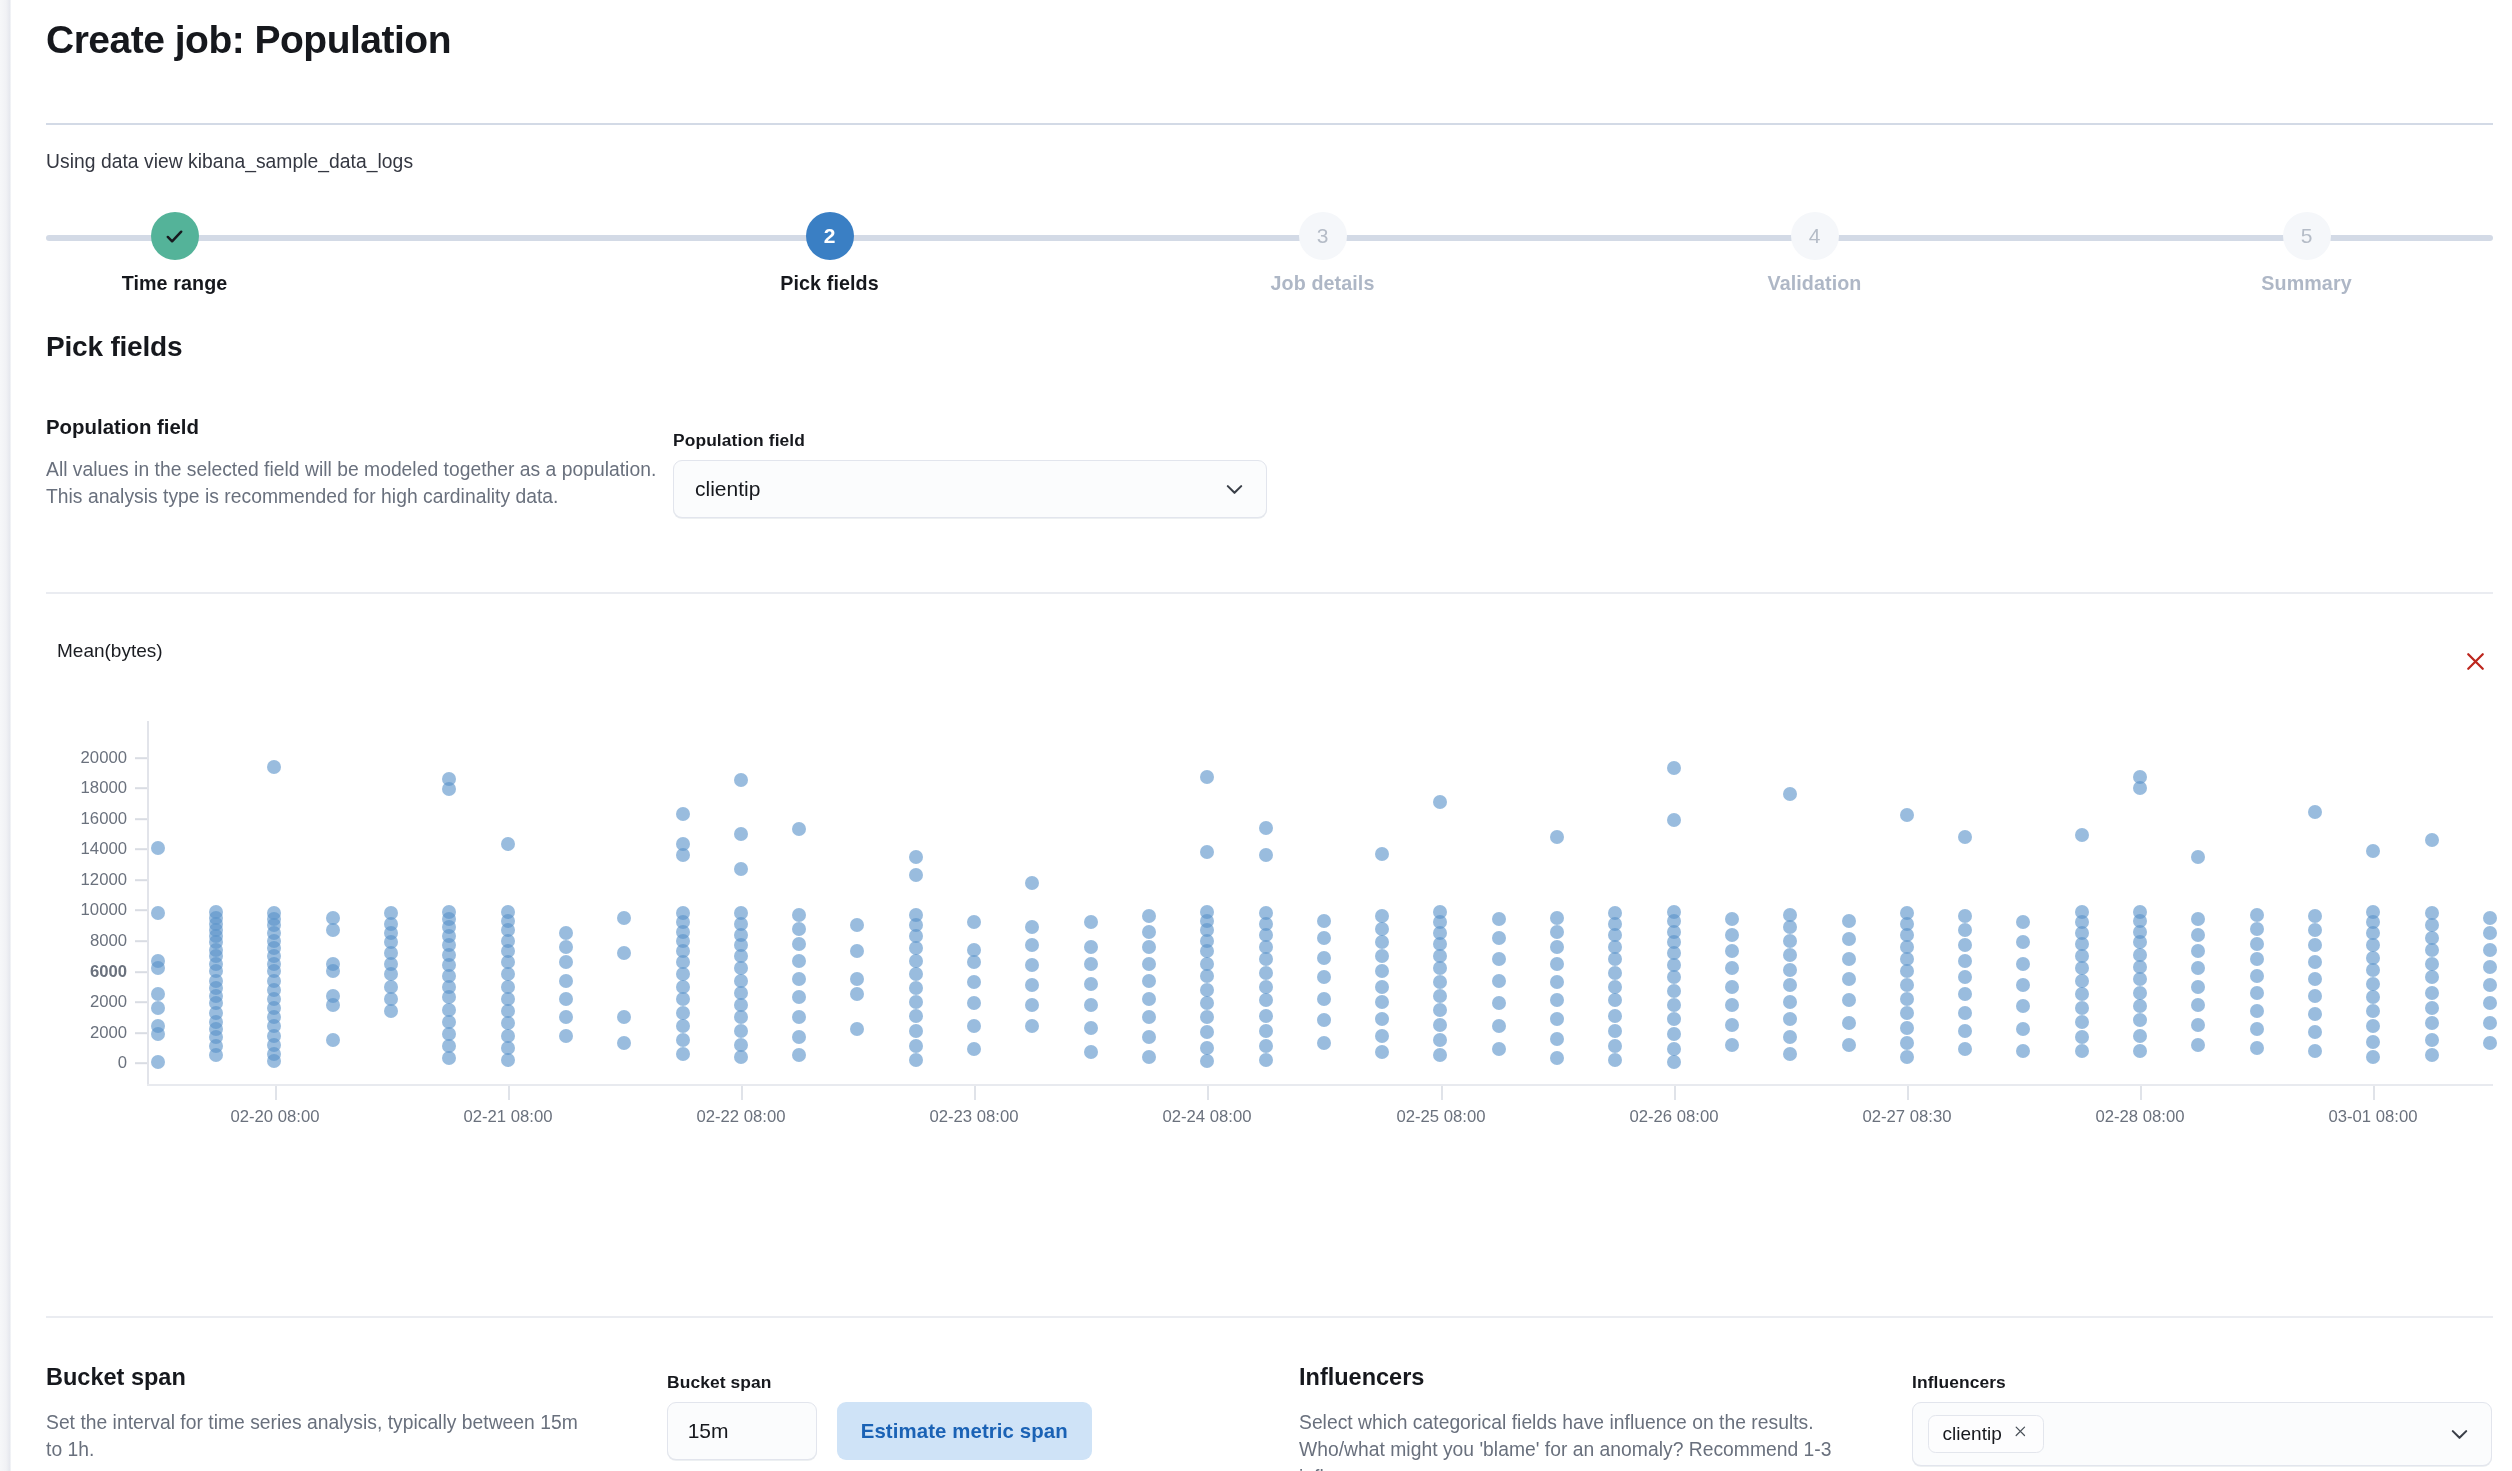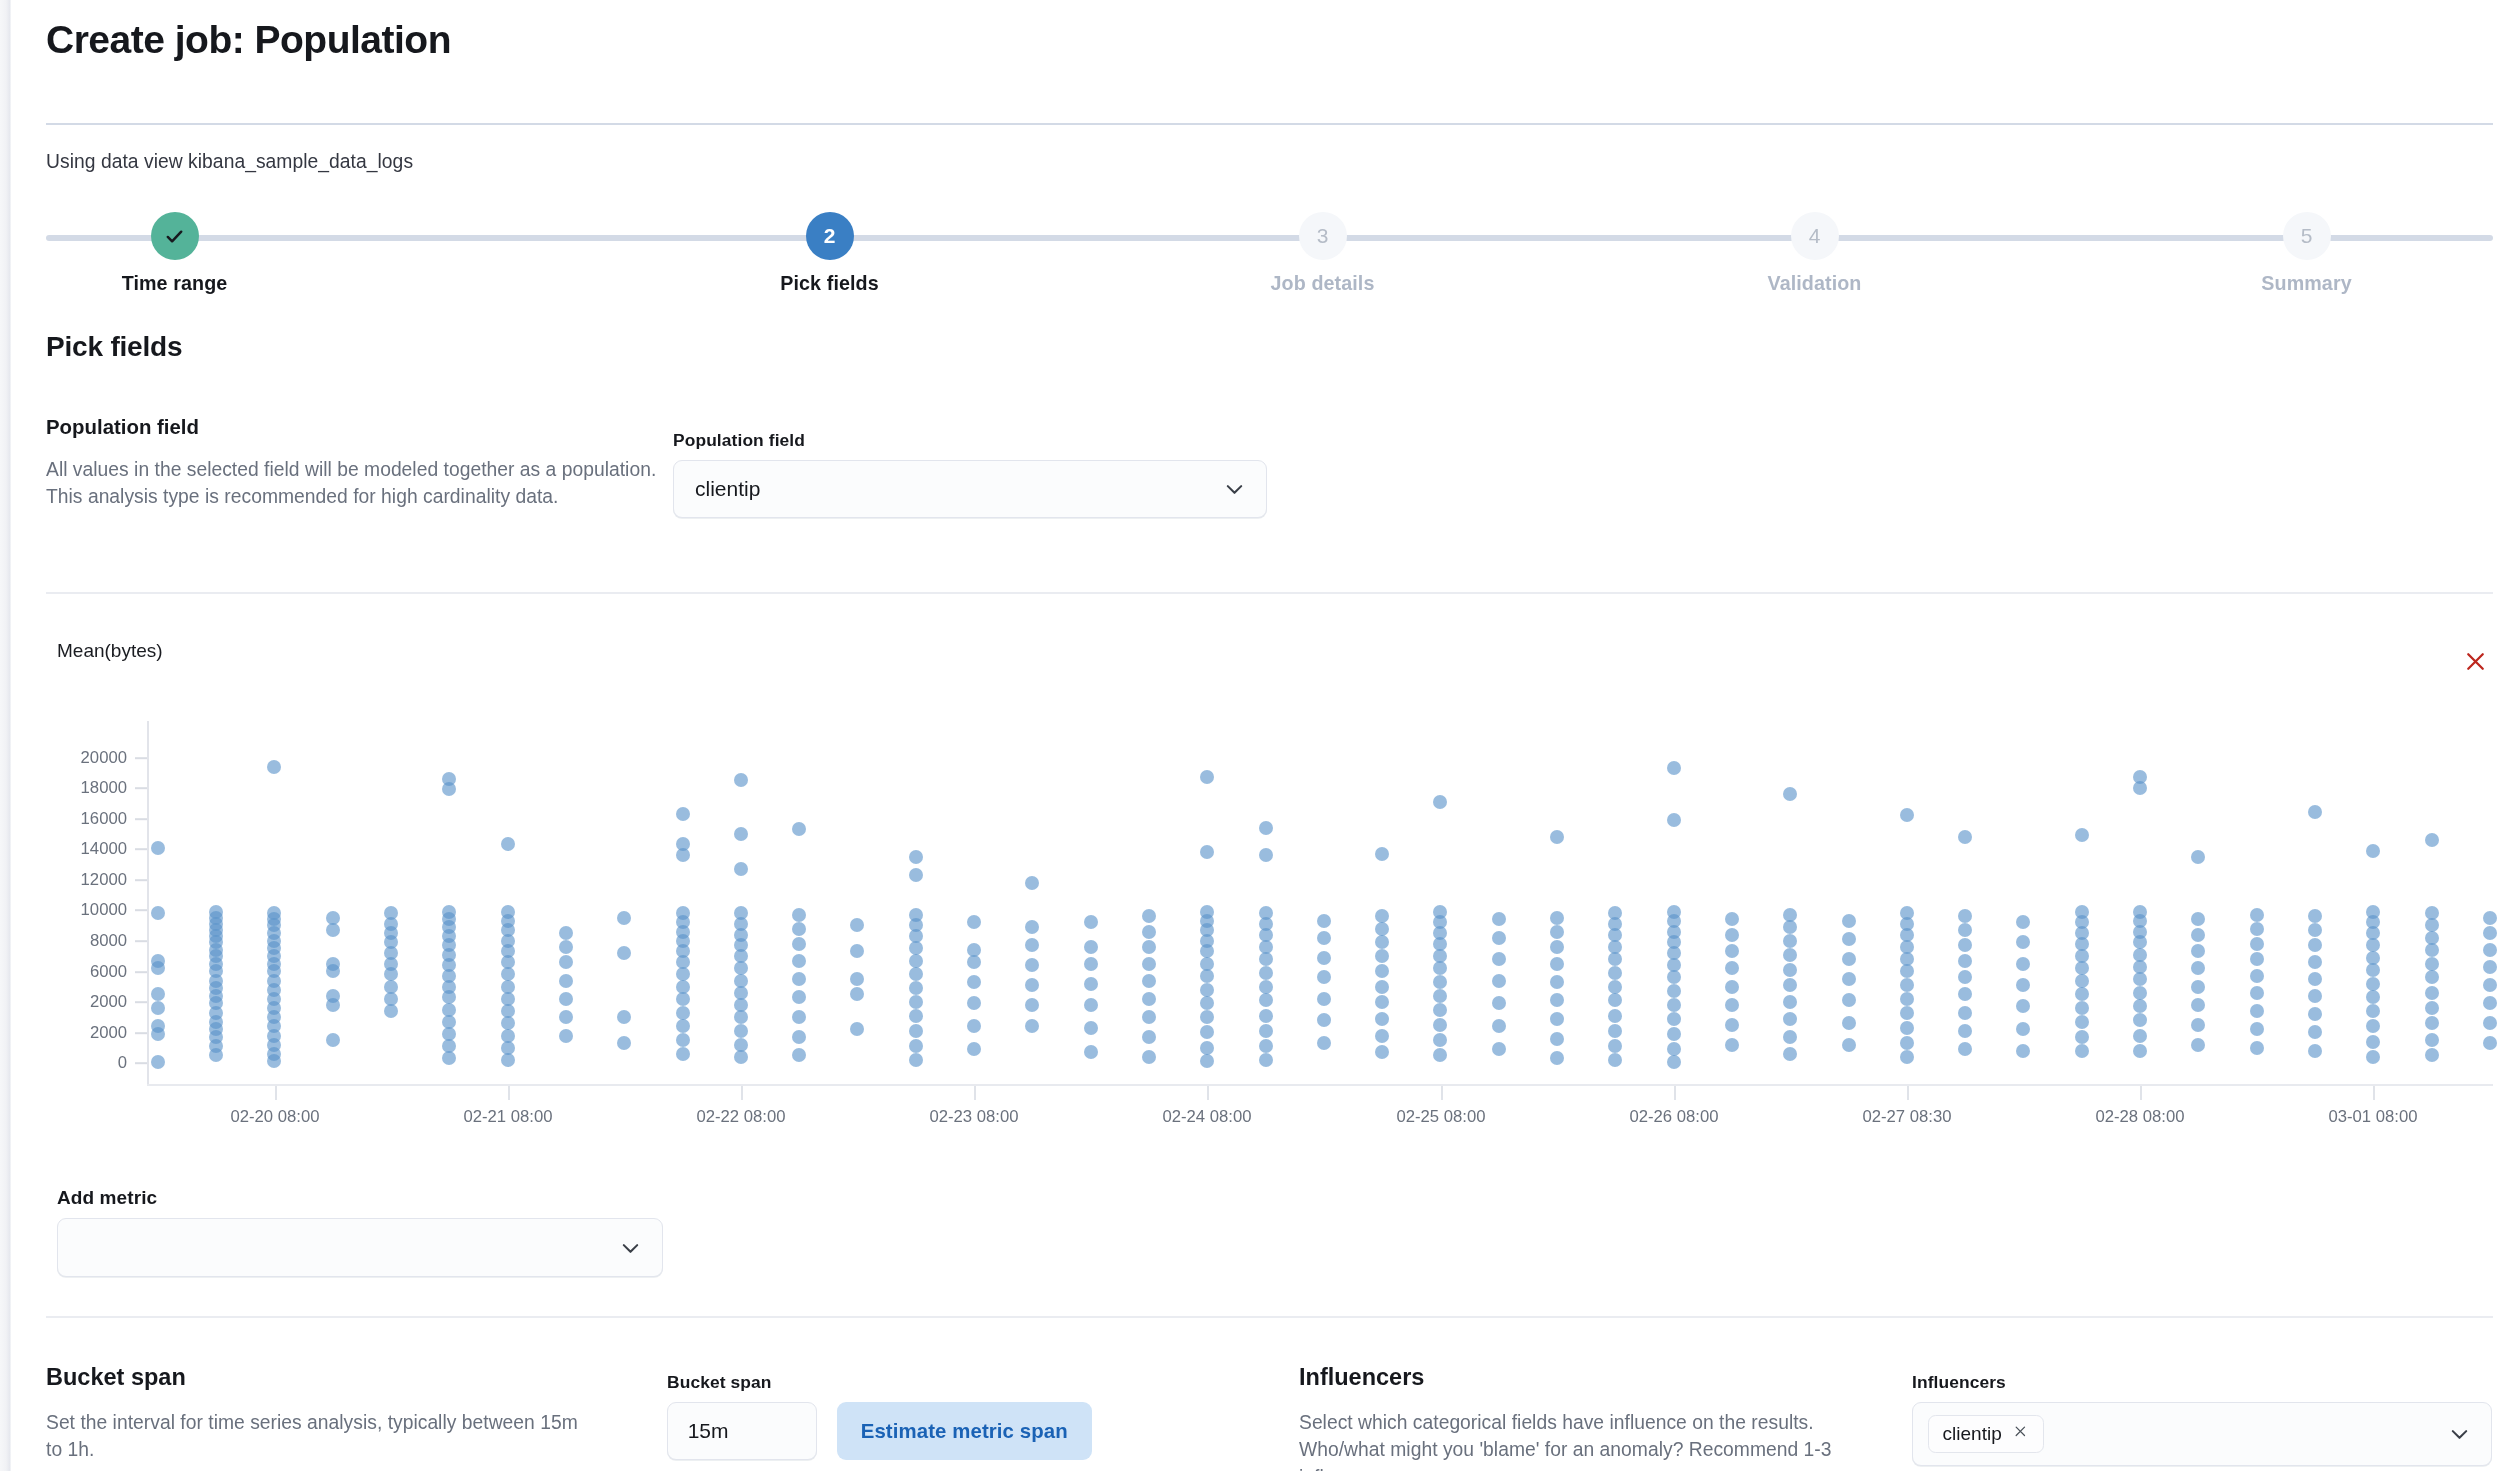--- a/index.html
+++ b/index.html
@@ -348,21 +348,21 @@
 
     <div class="chart">
       <div id="y-axis">
           <div class="yaxis-line" style="left: 101px; top: 0px; height: 363px;"></div>
           <div class="yaxis-label" style="top: 342px; right: 2366px;">0</div>
           <div class="ytick" style="left: 89px; top: 342px;"></div>
           <div class="yaxis-label" style="top: 312px; right: 2366px;">2000</div>
           <div class="ytick" style="left: 89px; top: 312px;"></div>
           <div class="yaxis-label" style="top: 281px; right: 2366px;">2000</div>
           <div class="ytick" style="left: 89px; top: 281px;"></div>
-          <div class="yaxis-label" style="top: 251px; right: 2366px;">6000</div>
+          <div class="yaxis-label" style="top: 251px; right: 2366px; font-weight: bold;">6000</div>
           <div class="ytick" style="left: 89px; top: 251px;"></div>
           <div class="yaxis-label" style="top: 220px; right: 2366px;">8000</div>
           <div class="ytick" style="left: 89px; top: 220px;"></div>
           <div class="yaxis-label" style="top: 189px; right: 2366px;">10000</div>
           <div class="ytick" style="left: 89px; top: 189px;"></div>
           <div class="yaxis-label" style="top: 159px; right: 2366px;">12000</div>
           <div class="ytick" style="left: 89px; top: 159px;"></div>
           <div class="yaxis-label" style="top: 128px; right: 2366px;">14000</div>
           <div class="ytick" style="left: 89px; top: 128px;"></div>
           <div class="yaxis-label" style="top: 98px; right: 2366px;">16000</div>
@@ -840,31 +840,20 @@
           <div class="dot" style="left: 2437px; top: 205px; width: 14.4px; height: 14.4px;"></div>
           <div class="dot" style="left: 2437px; top: 222px; width: 14.4px; height: 14.4px;"></div>
           <div class="dot" style="left: 2437px; top: 239px; width: 14.4px; height: 14.4px;"></div>
           <div class="dot" style="left: 2437px; top: 257px; width: 14.4px; height: 14.4px;"></div>
           <div class="dot" style="left: 2437px; top: 275px; width: 14.4px; height: 14.4px;"></div>
           <div class="dot" style="left: 2437px; top: 295px; width: 14.4px; height: 14.4px;"></div>
           <div class="dot" style="left: 2437px; top: 315px; width: 14.4px; height: 14.4px;"></div>
         </div>
     </div>
 
-    <div class="addmetric">
-      <div class="form-label" style="font-size:19px;">Add metric</div>
-      <div class="select-box">
-        <span></span>
-        <span class="chev">
-          <svg viewBox="0 0 24 24" fill="none">
-              <path d="M5 9 L12 16 L19 9" stroke="#3a3f48" stroke-width="2.2" stroke-linecap="round" stroke-linejoin="round"></path>
-            </svg>
-        </span>
-      </div>
-    </div>
 
     <div class="bottom-hr"></div>
 
     <div style="position:absolute;left:34px;top:1364px;width:553px;">
       <div class="h3" style="font-size:23.5px;">Bucket span</div>
       <div class="desc" style="margin-top:18px;">Set the interval for time series analysis, typically between 15m to 1h.</div>
     </div>
 
     <div style="position:absolute;left:655px;top:1372px;width:591px;">
       <div class="form-label">Bucket span</div>

